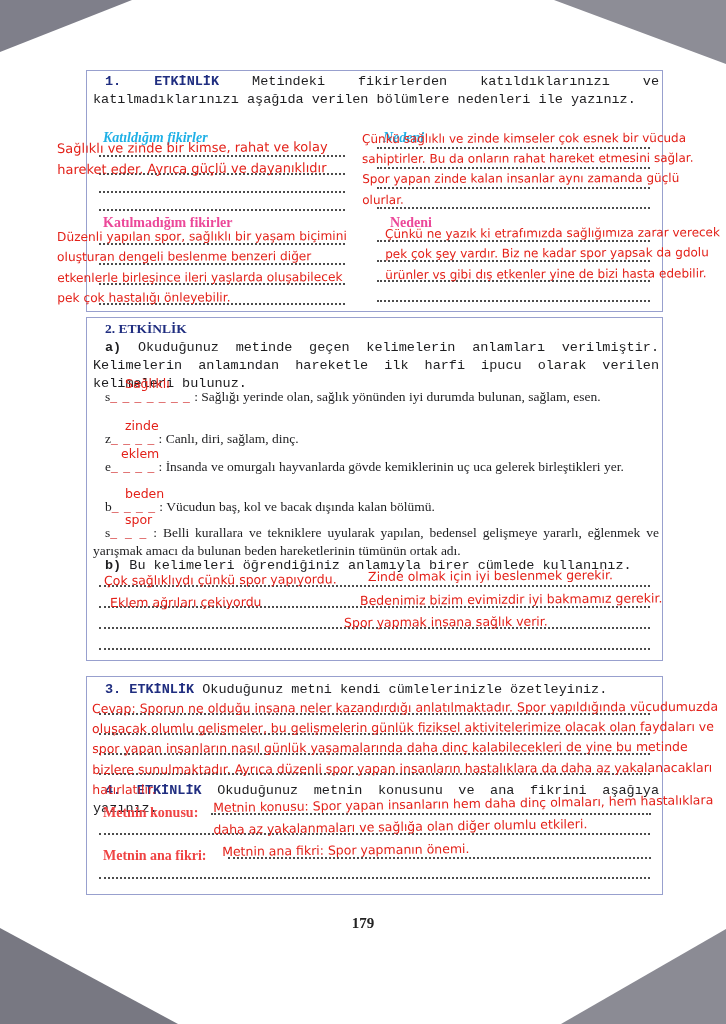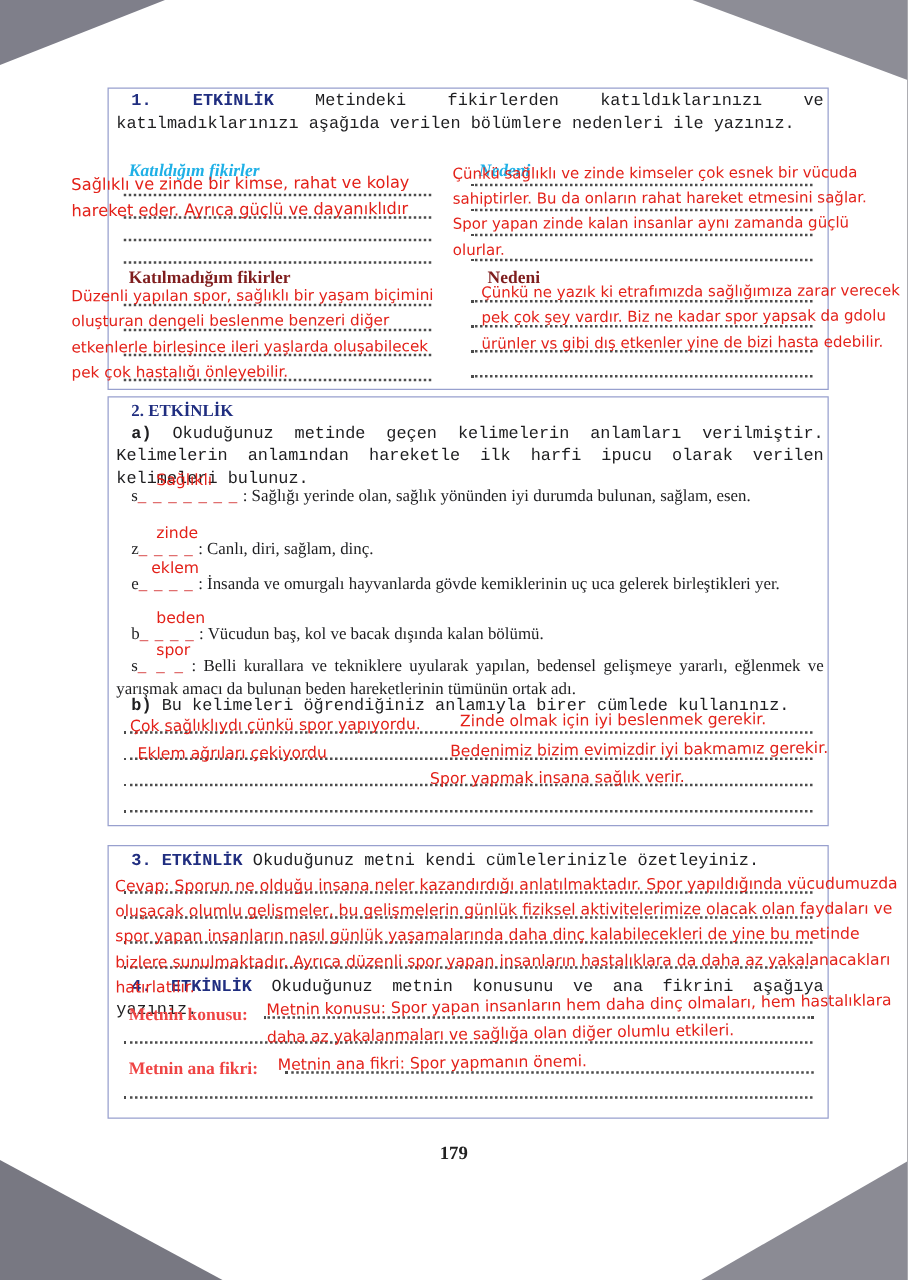--- a/index.html
+++ b/index.html
@@ -14,21 +14,21 @@
   .c-tl{left:0;top:0;border-top:52px solid #7f7f8a;border-right:132px solid transparent;}
   .c-tr{right:0;top:0;border-top:64px solid #8d8d96;border-left:172px solid transparent;}
   .c-bl{left:0;bottom:0;border-bottom:96px solid #787882;border-right:178px solid transparent;}
   .c-br{right:0;bottom:0;border-bottom:95px solid #8b8b94;border-left:165px solid transparent;}
   .box{position:absolute;border:1px solid #98a0ce;}
   .print{position:absolute;font-size:13.5px;line-height:18.2px;text-align:justify;}
   .indent{text-indent:12px;font-family:Liberation Mono, monospace;}
   .act-label{font-weight:bold;color:#202e80;}
   .col-head{position:absolute;font-weight:bold;font-size:14px;white-space:nowrap;}
   .cyan{color:#1fb0e6;font-style:italic;}
-  .magenta{color:#7f1d1d;}
+  .magenta{color:#ec4899;}
   .blue{color:#ef4444;font-weight:bold;font-size:14px;}
   .blanks{color:#d22c2c;letter-spacing:1px;}
   .dotted{position:absolute;height:0;border-bottom:2px dotted #4c4c4c;}
   .hand{
     position:absolute;font-family:"DejaVu Sans",sans-serif;color:#e32119;
     font-size:12.5px;transform-origin:left top;z-index:5;
   }
   .lines{white-space:pre-line;}
   .nowrap{white-space:nowrap;}
   .word-item{position:absolute;font-size:13.5px;line-height:17.5px;text-align:justify;text-indent:12px;}

